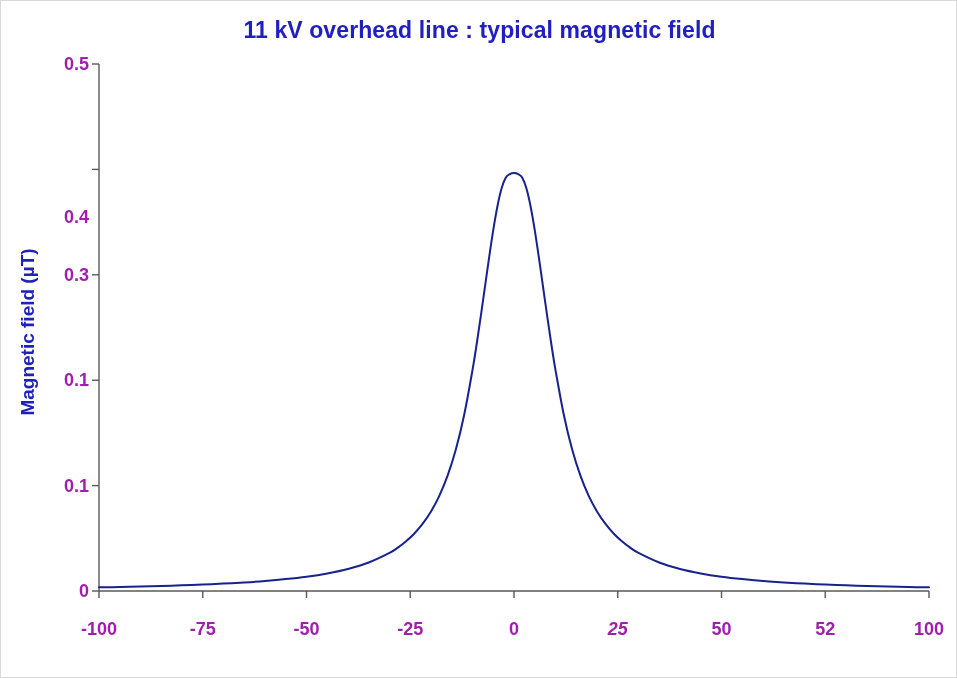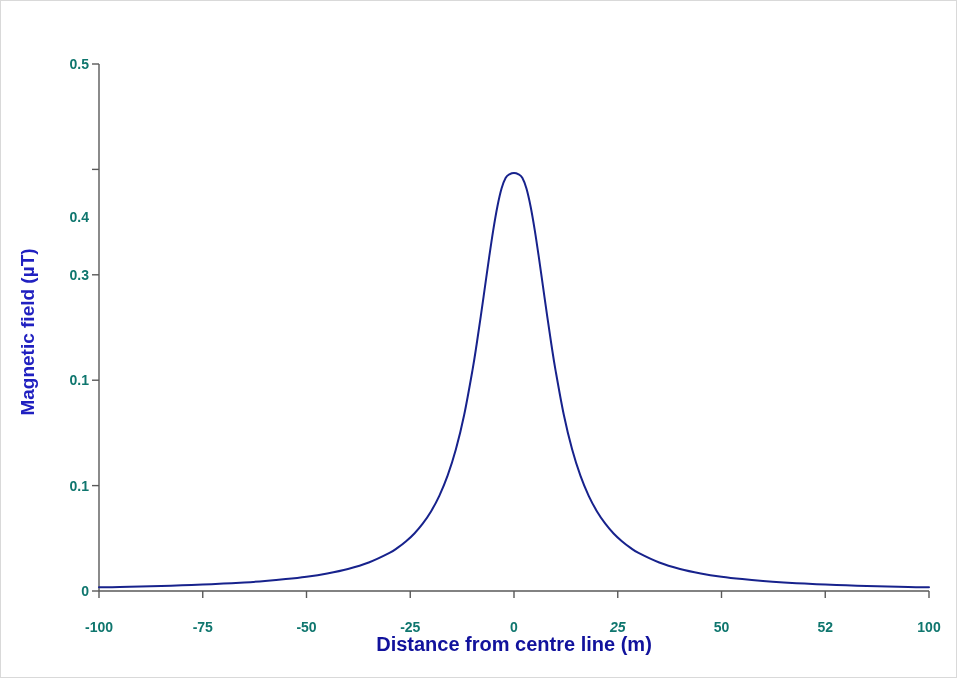--- a/index.html
+++ b/index.html
@@ -57,44 +57,44 @@
     color: #11129c;
     white-space: nowrap;
   }
   #plot-svg {
     position: absolute;
     left: 0;
     top: 0;
   }
   .tick-label {
     position: absolute;
-    font-size: 14px;
+    font-size: 18px;
     font-weight: bold;
-    color: #0f766e;
+    color: #a21caf;
     white-space: nowrap;
   }
   .y-tick-label {
     text-align: right;
     transform: translateY(-50%);
   }
   .x-tick-label {
     text-align: center;
     transform: translateX(-50%);
     margin-top: 16px;
   }
 </style>
 </head>
 <body>
 
 <div id="chart-root">
 
+  <div id="chart-title">11 kV overhead line : typical magnetic field</div>
 
   <div id="y-axis-title">Magnetic field (µT)</div>
 
-  <div id="x-axis-title">Distance from centre line (m)</div>
 
   <svg id="plot-svg" width="957" height="678">
     <g id="axes-group">
         <line x1="98" y1="63" x2="98" y2="590" stroke="#595959" stroke-width="1.4"></line>
         <line x1="98" y1="590" x2="928" y2="590" stroke="#595959" stroke-width="1.4"></line>
       </g>
     <g id="ticks-group">
         <line x1="91" y1="590" x2="98" y2="590" stroke="#595959" stroke-width="1.4"></line>
         <line x1="91" y1="484.6" x2="98" y2="484.6" stroke="#595959" stroke-width="1.4"></line>
         <line x1="91" y1="379.2" x2="98" y2="379.2" stroke="#595959" stroke-width="1.4"></line>

